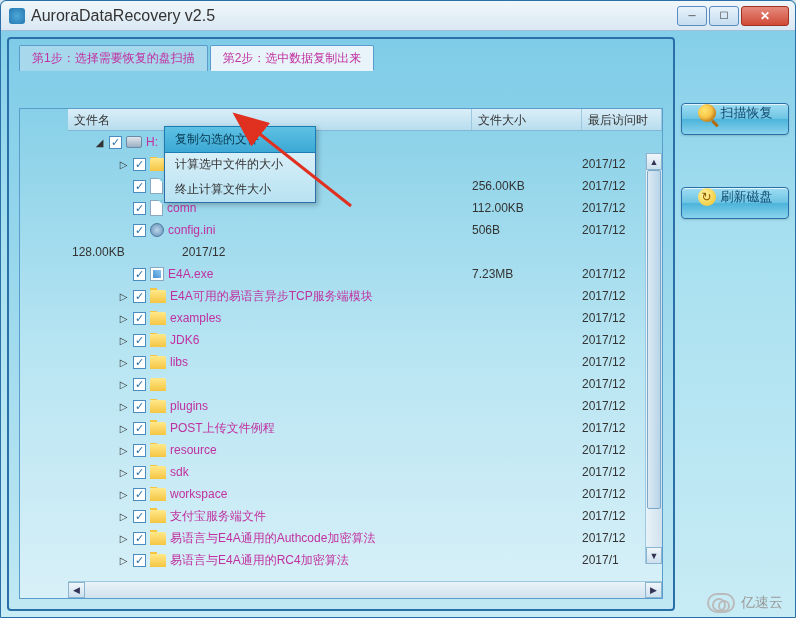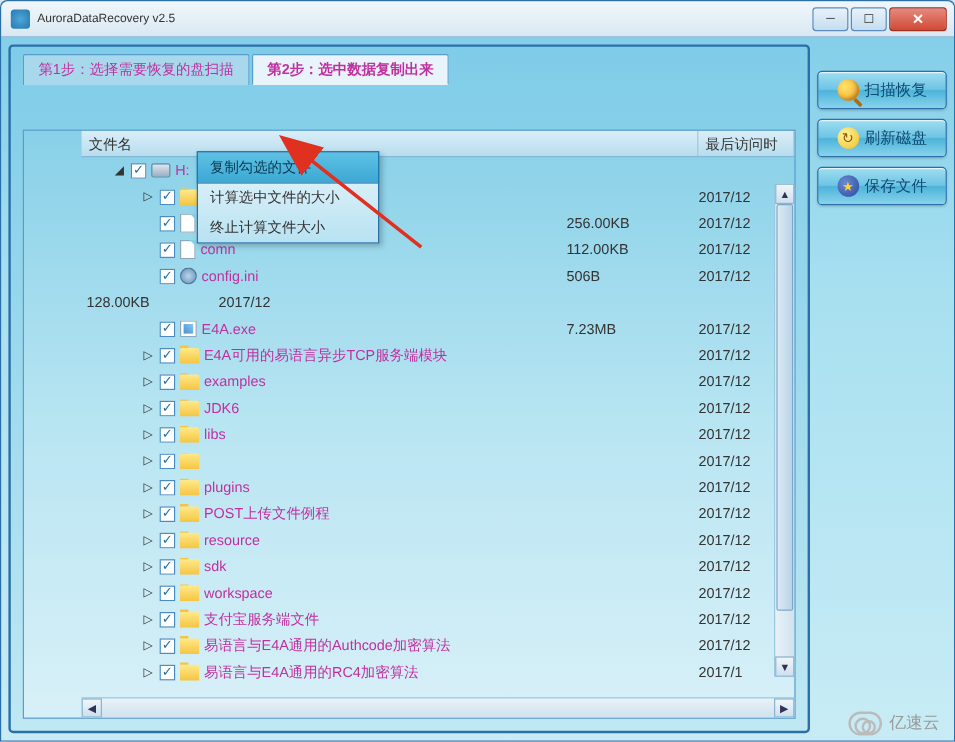--- a/index.html
+++ b/index.html
@@ -2,33 +2,33 @@
 <html><head>
 <meta charset="utf-8">
 <style>
 * { box-sizing: border-box; margin: 0; padding: 0; font-family: "Microsoft YaHei", "Segoe UI", Tahoma, sans-serif; }
 body { background: #e8f4f8; width: 796px; height: 618px; overflow: hidden; position: relative; }
 
 .window { width: 796px; height: 618px; background: linear-gradient(#7fcce8 0%, #a8e0f0 40%, #c8ecf5 100%); border: 1px solid #2a6fa8; border-radius: 6px 6px 0 0; box-shadow: 0 2px 8px rgba(0,0,0,0.3); position: relative; }
 
 .titlebar { height: 30px; background: linear-gradient(#f0f7fb, #dae8f3); border-radius: 6px 6px 0 0; display: flex; align-items: center; padding: 0 6px 0 8px; border-bottom: 1px solid #a0c0d8; }
 .title-icon { width: 16px; height: 16px; display: inline-block; border-radius: 3px; background: radial-gradient(#4da6d8, #2578b0); margin-right: 6px; }
-.titlebar .title { font-size: 10px; color: #333; flex: 1; }
+.titlebar .title { font-size: 16px; color: #333; flex: 1; }
 .winbtns { display: flex; gap: 2px; }
 .winbtn { width: 30px; height: 20px; border: 1px solid #5a8cc0; border-radius: 3px; background: linear-gradient(#e8f2fa, #c5ddf0); display: flex; align-items: center; justify-content: center; font-size: 10px; color: #333; cursor: pointer; }
 .winbtn.close { width: 48px; background: linear-gradient(#e58a7e, #d04a36); color: #fff; border-color: #a03020; }
 .winbtn.close .x { font-size: 12px; font-weight: bold; }
 
 .client { position: absolute; top: 30px; left: 0; right: 0; bottom: 0; display: flex; padding: 6px; gap: 6px; }
 
 .main-panel { flex: 1; background: linear-gradient(#7fcce8, #bfe8f3); border: 2px solid #2a6fa8; border-radius: 4px; padding: 6px 10px 10px 10px; display: flex; flex-direction: column; gap: 38px; }
 
 .tabs { display: flex; height: 26px; }
 .tab { padding: 4px 12px; font-size: 12px; color: #c030a0; border: 1px solid #5a9ccc; border-bottom: none; background: #a8d8ec; margin-right: 2px; border-radius: 2px 2px 0 0; cursor: pointer; }
-.tab.active { background: #e8f4fa; border-bottom: 1px solid #e8f4fa; position: relative; z-index: 2; font-weight: bold; }
+.tab.active { background: #e8f4fa; border-bottom: 1px solid #e8f4fa; position: relative; z-index: 2; }
 
 .tabcontent { flex: 1; border: 1px solid #5a9ccc; background: linear-gradient(180deg,#88d0e8 0%, #b8e5f2 50%, #d8f0f8 100%); margin-top: -1px; display: flex; flex-direction: column; }
 
 .treegrid { flex: 1; display: flex; flex-direction: column; overflow: hidden; padding-left: 48px; }
 
 .tg-header { display: flex; height: 22px; background: linear-gradient(#daeef8,#b8ddee); border-bottom: 1px solid #82b8d6; font-size: 12px; color: #333; }
 .tg-header div { padding: 3px 6px; border-right: 1px solid #9cc9e0; }
 .col-name { flex: 1; min-width: 0; }
 .col-size { width: 110px; }
 .col-date { width: 80px; }
@@ -67,21 +67,21 @@
 .scroll-h { height: 17px; background: linear-gradient(#e8f2f8,#d0e2ee); border-top:1px solid #9cc9e0; display:flex; }
 .scroll-h .sbtn { width:17px; height:100%; background:linear-gradient(#f0f6fa,#cde0ee); border:1px solid #8ab4d0; display:flex; align-items:center; justify-content:center; font-size:9px; color:#335; }
 .scroll-h .track { flex:1; position:relative; }
 
 .scroll-v { position:absolute; right:0; top:22px; bottom:17px; width:17px; background: linear-gradient(90deg,#e8f2f8,#d0e2ee); border-left:1px solid #9cc9e0; display:flex; flex-direction:column; }
 .scroll-v .sbtn { height:17px; width:100%; background:linear-gradient(#f0f6fa,#cde0ee); border:1px solid #8ab4d0; display:flex; align-items:center; justify-content:center; font-size:9px; color:#335;}
 .scroll-v .track { flex:1; position:relative; }
 .scroll-v .thumb { position:absolute; left:1px; right:1px; top:0; height:90%; background:linear-gradient(90deg,#dceaf4,#b8d4e8); border:1px solid #7ba8c8; border-radius:2px;}
 
 .sidebar { width: 108px; display: flex; flex-direction: column; gap: 8px; padding-top: 22px; }
-.action-btn { height: 32px; border: 1px solid #2a6fa8; border-radius: 4px; background: linear-gradient(180deg,#9fddf2 0%, #6ec5e4 48%, #4db4da 52%, #88d3ec 100%); display:flex; align-items:center; justify-content:center; gap:5px; font-size:13px; color:#104a70; cursor:pointer; box-shadow: inset 0 1px 0 rgba(255,255,255,0.7), 0 1px 2px rgba(0,0,0,0.15); }
+.action-btn { height: 32px; border: 1px solid #2a6fa8; border-radius: 4px; background: linear-gradient(180deg,#9fddf2 0%, #6ec5e4 48%, #4db4da 52%, #88d3ec 100%); display:flex; justify-content:center; gap:5px; font-size:13px; color:#104a70; cursor:pointer; box-shadow: inset 0 1px 0 rgba(255,255,255,0.7), 0 1px 2px rgba(0,0,0,0.15); margin-top: 44px; }
 .act-icon { width:18px; height:18px; display:inline-block; border-radius:50%; }
 .ic-scan { background: radial-gradient(circle at 35% 35%, #ffe46b, #f0a020); box-shadow: inset -2px -2px 3px rgba(120,60,0,0.4); position:relative;}
 .ic-scan::after{content:""; position:absolute; right:-3px; bottom:-3px; width:8px; height:3px; background:#b06a10; transform:rotate(45deg); border-radius:1px;}
 .ic-refresh { background: radial-gradient(circle at 35% 35%, #fff3a0, #f0c020); position:relative;}
 .ic-refresh::after{content:"↻"; position:absolute; inset:0; display:flex; align-items:center; justify-content:center; font-size:12px; color:#8a5a00;}
 .ic-save { background: radial-gradient(circle at 35% 35%, #6a8ad0, #2a4aa0); position:relative;}
 .ic-save::after{content:"★"; position:absolute; inset:0; display:flex; align-items:center; justify-content:center; font-size:11px; color:#ffd040;}
 
 .watermark { position:absolute; right:12px; bottom:4px; display:flex; align-items:center; gap:6px; color:#999; font-size:14px; z-index:100;}
 .watermark .wm-icon { width:28px; height:20px; border:2px solid #bbb; border-radius:10px; position:relative;}
@@ -112,20 +112,21 @@
   <div class="client">
     <div class="main-panel">
       <div class="tabs">
         <div class="tab">第1步：选择需要恢复的盘扫描</div>
         <div class="tab active">第2步：选中数据复制出来</div>
       </div>
       <div class="tabcontent">
         <div class="treegrid">
           <div class="tg-header">
             <div class="col-name">文件名</div>
+            <div class="col-size">文件大小</div>
             <div class="col-date">最后访问时</div>
           </div>
           <div class="tg-body">
             <div class="tg-rows" id="rows">
                 <div class="row">
                   <div class="cell-name">
                     <span class="indent1"></span>
                     <span class="expander">◢</span>
                     <span class="chk"></span>
                     <span class="drive-icon"></span>
@@ -355,24 +356,20 @@
 
     <div class="sidebar">
       <div class="action-btn">
         <span class="act-icon ic-scan"></span>
         <span>扫描恢复</span>
       </div>
       <div class="action-btn">
         <span class="act-icon ic-refresh"></span>
         <span>刷新磁盘</span>
       </div>
-      <div class="action-btn">
-        <span class="act-icon ic-save"></span>
-        <span>保存文件</span>
-      </div>
     </div>
   </div>
 
   <div class="ctxmenu">
     <div class="mi hl">复制勾选的文件</div>
     <div class="mi">计算选中文件的大小</div>
     <div class="mi">终止计算文件大小</div>
   </div>
 
   <svg class="arrow-annot" viewBox="0 0 210 100">

